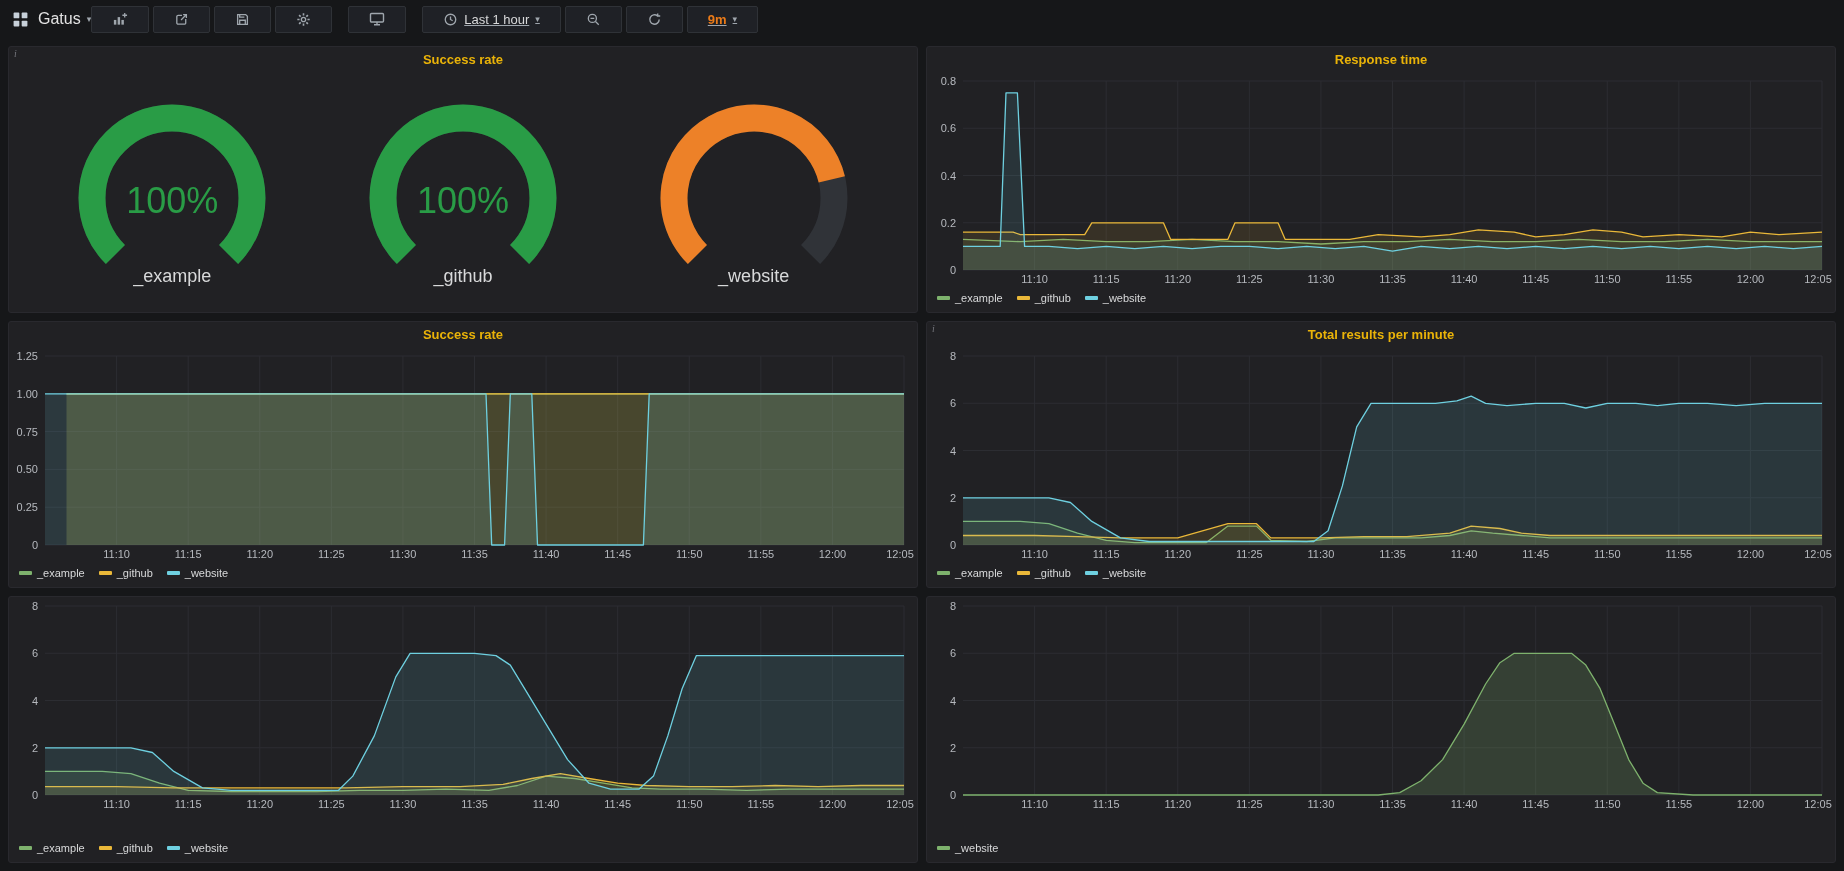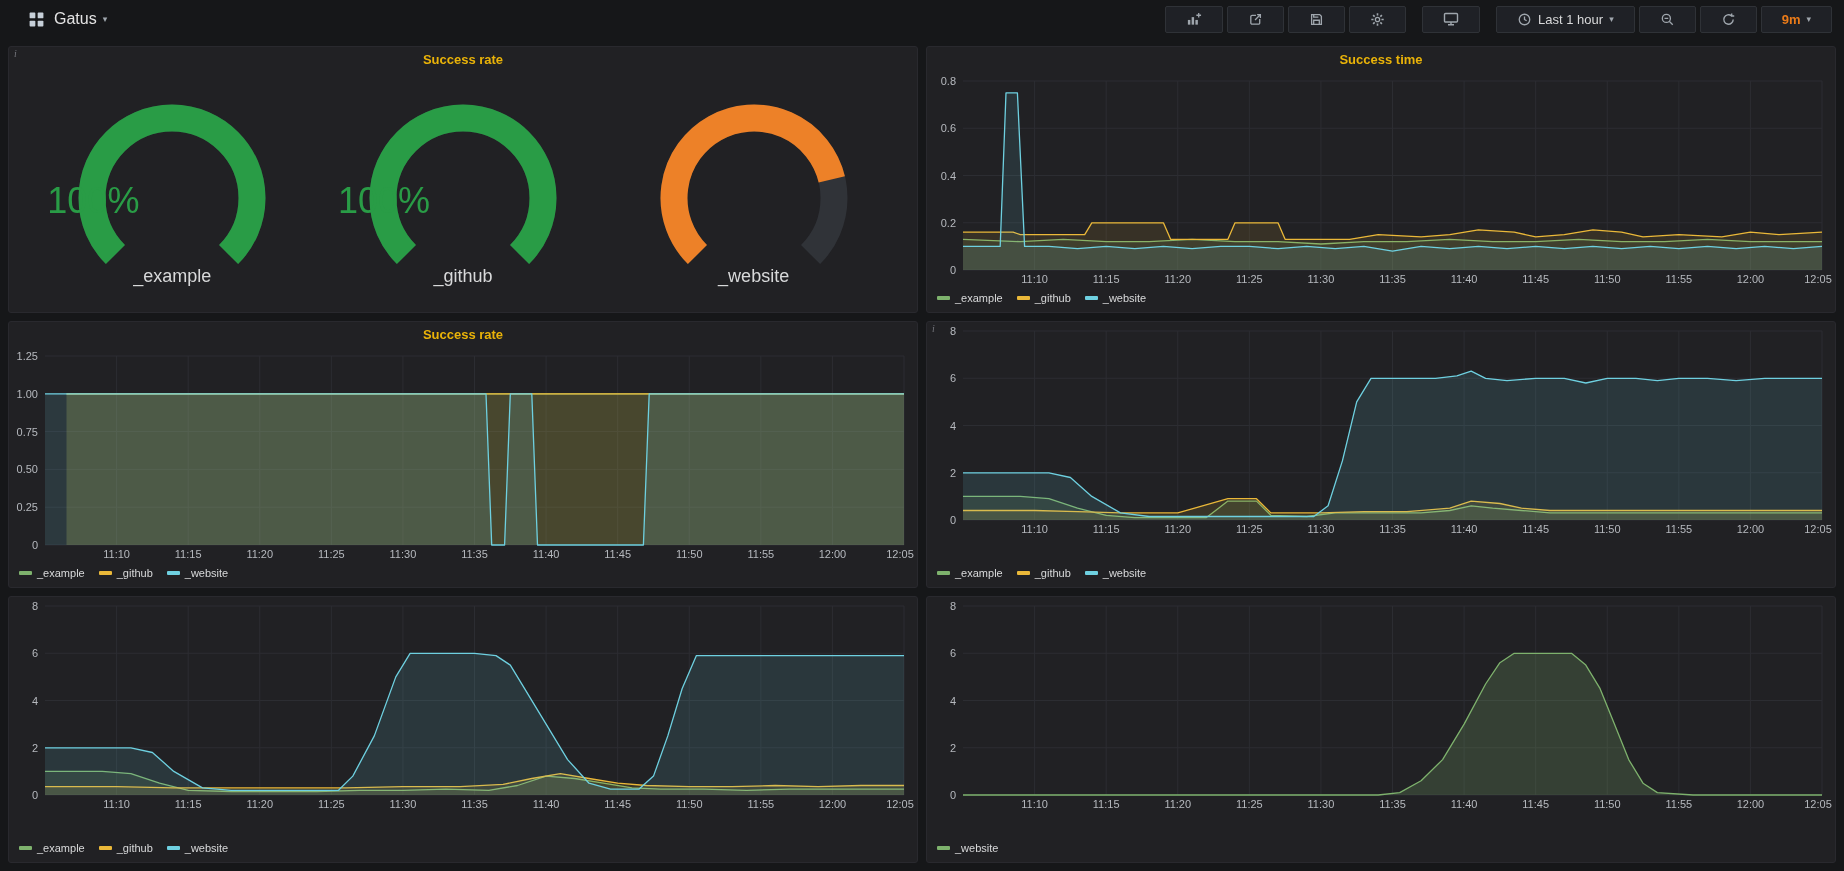--- a/index.html
+++ b/index.html
@@ -2,30 +2,30 @@
 <html><head>
 <meta charset="utf-8">
 <style>
   html,body{margin:0;padding:0;}
   body{
     width:1844px;height:871px;overflow:hidden;
     background:#161719;color:#d8d9da;
     font-family:"Liberation Sans","DejaVu Sans",sans-serif;
   }
   
-  .navbar{height:38px;display:flex;align-items:center;justify-content:space-between;padding:0 12px;margin-left:16px;}
+  .navbar{height:38px;display:flex;align-items:center;padding:0 12px;}
   .nav-left{display:flex;align-items:center;gap:9px;}
   .nav-grid-icon{display:inline-flex;width:17px;height:17px;color:#c7d0d9;cursor:pointer;}
   .dash-title{font-size:16px;color:#e3e3e3;display:inline-flex;align-items:center;gap:6px;cursor:pointer;}
   .caret{font-size:9px;color:#9fa6ad;line-height:1;}
   .nav-right{display:flex;align-items:center;gap:4px;}
   .nav-btn{
     display:inline-flex;align-items:center;gap:6px;height:27px;padding:0 20px;
     background:#1f2126;border:1px solid #2f3237;border-radius:2px;color:#9fa6ad;
-    font-size:13px;cursor:pointer;font-family:inherit;
+    font-size:13px;cursor:pointer;font-family:inherit;text-decoration:underline;
   }
   .nav-btn svg{display:block;}
   .nav-btn-label{color:#d8d9da;}
   .interval{color:#eb7b18;font-weight:600;}
   .nav-sep{width:8px;}
   
   .dashboard{padding:8px;display:grid;grid-template-columns:1fr 1fr;grid-auto-rows:267px;gap:8px;}
   .panel{
     background:#212124;border:1px solid #29292e;border-radius:3px;
     display:flex;flex-direction:column;position:relative;min-width:0;
@@ -39,21 +39,21 @@
   .chart-wrap{flex:1;min-height:0;position:relative;}
   .chart-wrap svg{display:block;}
   .legend{height:21px;flex:none;display:flex;align-items:center;gap:14px;padding:0 10px 4px 10px;font-size:11px;color:#d8d9da;}
   .legend-item{display:inline-flex;align-items:center;gap:5px;cursor:pointer;}
   .legend-item i{display:inline-block;width:13px;height:4px;border-radius:1px;}
   
   .gauges{flex:1;display:flex;align-items:center;justify-content:space-around;padding:0 18px;}
   .gauge{position:relative;width:250px;text-align:center;}
   .gauge-arc svg{display:block;margin:0 auto;}
   .gauge-value{
-    position:absolute;top:82px;left:0;width:100%;text-align:left;
+    position:absolute;top:82px;left:0;width:100%;text-align:center;
     font-size:36px;font-weight:500;letter-spacing:0;
   }
   .gauge-label{margin-top:-18px;font-size:18px;color:#d8d9da;}
   svg text{font-family:"Liberation Sans","DejaVu Sans",sans-serif;}
 </style>
 </head>
 <body>
 
 <header class="navbar">
   <div class="nav-left">
@@ -175,21 +175,21 @@
               <path d="M 68.43 156.57 A 80 80 0 1 1 202.80 81.35" stroke="#ED8128" stroke-width="27" fill="none"></path>
             </svg>
           </div>
         <div class="gauge-label">_website</div>
       </div>
     </div>
   </section>
 
   <section class="panel">
     <header class="panel-header">
-      <h2 class="panel-title">Success time</h2>
+      <h2 class="panel-title">Response time</h2>
     </header>
     <div class="chart-wrap">
         <svg width="908" height="215">
           <line x1="36" y1="198" x2="895" y2="198" stroke="#2c2d32" stroke-width="1"></line>
           <text x="29" y="202" text-anchor="end" fill="#b6b9be" font-size="11">0</text>
           <line x1="36" y1="150.75" x2="895" y2="150.75" stroke="#2c2d32" stroke-width="1"></line>
           <text x="29" y="154.75" text-anchor="end" fill="#b6b9be" font-size="11">0.2</text>
           <line x1="36" y1="103.5" x2="895" y2="103.5" stroke="#2c2d32" stroke-width="1"></line>
           <text x="29" y="107.5" text-anchor="end" fill="#b6b9be" font-size="11">0.4</text>
           <line x1="36" y1="56.25000000000002" x2="895" y2="56.25000000000002" stroke="#2c2d32" stroke-width="1"></line>
@@ -287,20 +287,23 @@
       </div>
     <div class="legend">
         <span class="legend-item"><i style="background: rgb(126, 178, 109);"></i>_example</span>
         <span class="legend-item"><i style="background: rgb(234, 184, 57);"></i>_github</span>
         <span class="legend-item"><i style="background: rgb(110, 208, 224);"></i>_website</span>
       </div>
   </section>
 
   <section class="panel">
     <span class="panel-info">i</span>
+    <header class="panel-header">
+      <h2 class="panel-title">Total results per minute</h2>
+    </header>
     <div class="chart-wrap">
         <svg width="908" height="215">
           <line x1="36" y1="198" x2="895" y2="198" stroke="#2c2d32" stroke-width="1"></line>
           <text x="29" y="202" text-anchor="end" fill="#b6b9be" font-size="11">0</text>
           <line x1="36" y1="150.75" x2="895" y2="150.75" stroke="#2c2d32" stroke-width="1"></line>
           <text x="29" y="154.75" text-anchor="end" fill="#b6b9be" font-size="11">2</text>
           <line x1="36" y1="103.5" x2="895" y2="103.5" stroke="#2c2d32" stroke-width="1"></line>
           <text x="29" y="107.5" text-anchor="end" fill="#b6b9be" font-size="11">4</text>
           <line x1="36" y1="56.25" x2="895" y2="56.25" stroke="#2c2d32" stroke-width="1"></line>
           <text x="29" y="60.25" text-anchor="end" fill="#b6b9be" font-size="11">6</text>

